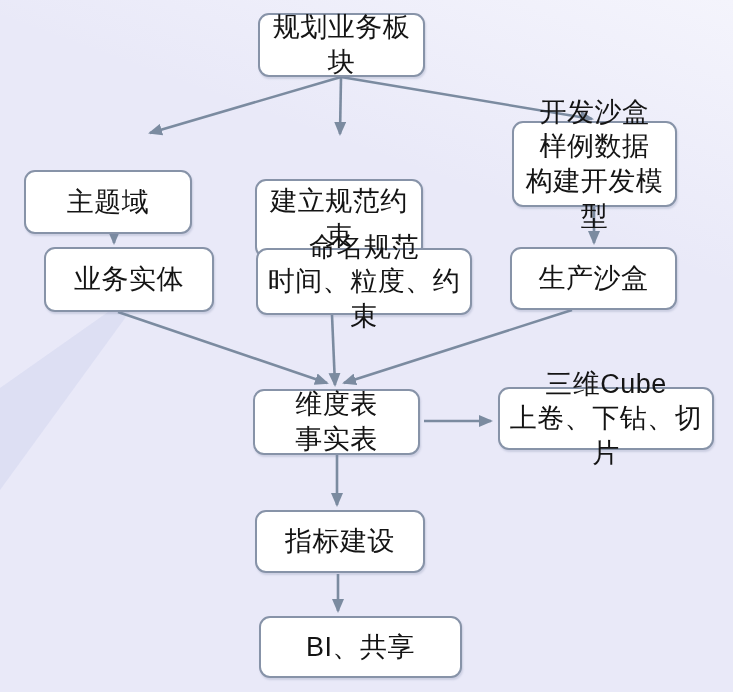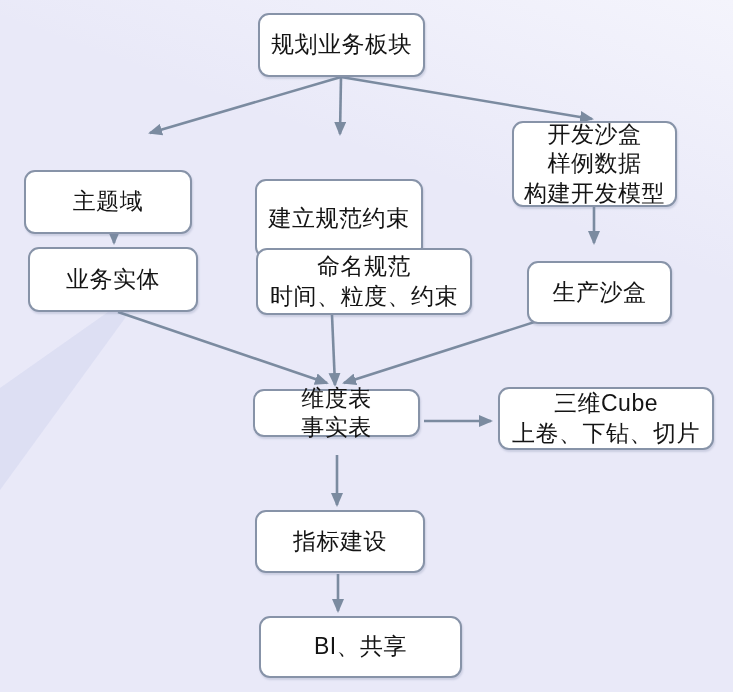--- a/index.html
+++ b/index.html
@@ -40,21 +40,21 @@
     border-radius: 11px;
     box-shadow: 1px 2px 2px rgba(125,135,170,0.28);
     display: flex;
     align-items: center;
     justify-content: center;
     text-align: center;
   }
   .node-label {
     white-space: pre-line;
     color: var(--text);
-    font-size: 23px;
+    font-size: 27px;
     line-height: 1.28;
     letter-spacing: 0.5px;
   }
 </style>
 </head>
 <body>
 
 <div class="canvas">
 
   <svg class="bg-layer" viewBox="0 0 733 692" aria-hidden="true">
@@ -92,34 +92,34 @@
   <div class="node" style="left:255px; top:139px; width:168px; height:79px;margin-top:40px;">
     <span class="node-label">建立规范约束</span>
   </div>
 
   <div class="node" style="left:512px; top:121px; width:165px; height:86px;">
     <span class="node-label">开发沙盒
 样例数据
 构建开发模型</span>
   </div>
 
-  <div class="node" style="left:28px; top:247px; width:170px; height:65px;">
+  <div class="node" style="left:44px; top:247px; width:170px; height:65px;">
     <span class="node-label">业务实体</span>
   </div>
 
   <div class="node" style="left:256px; top:248px; width:216px; height:67px;">
     <span class="node-label">命名规范
 时间、粒度、约束</span>
   </div>
 
-  <div class="node" style="left:510px; top:261px; width:145px; height:63px;margin-left:17px;">
+  <div class="node" style="left:510px; top:247px; width:167px; height:63px;">
     <span class="node-label">生产沙盒</span>
   </div>
 
-  <div class="node" style="left:253px; top:389px; width:167px; height:48px;">
+  <div class="node" style="left:253px; top:389px; width:167px; height:66px;">
     <span class="node-label">维度表
 事实表</span>
   </div>
 
   <div class="node" style="left:255px; top:510px; width:170px; height:63px;">
     <span class="node-label">指标建设</span>
   </div>
 
   <div class="node" style="left:498px; top:387px; width:216px; height:63px;">
     <span class="node-label">三维Cube

